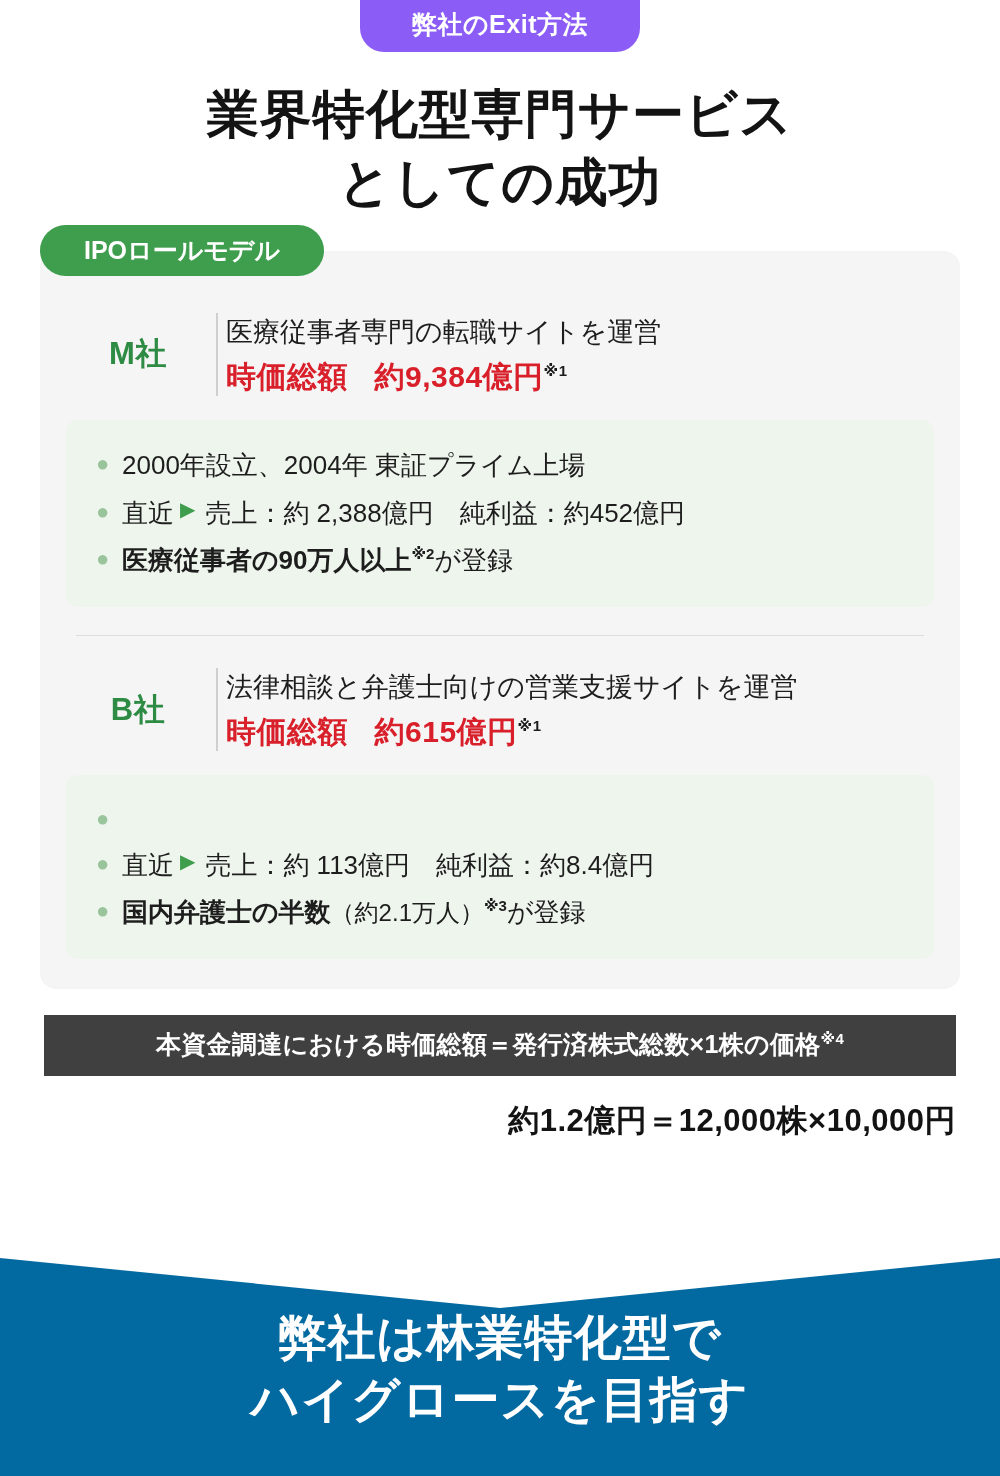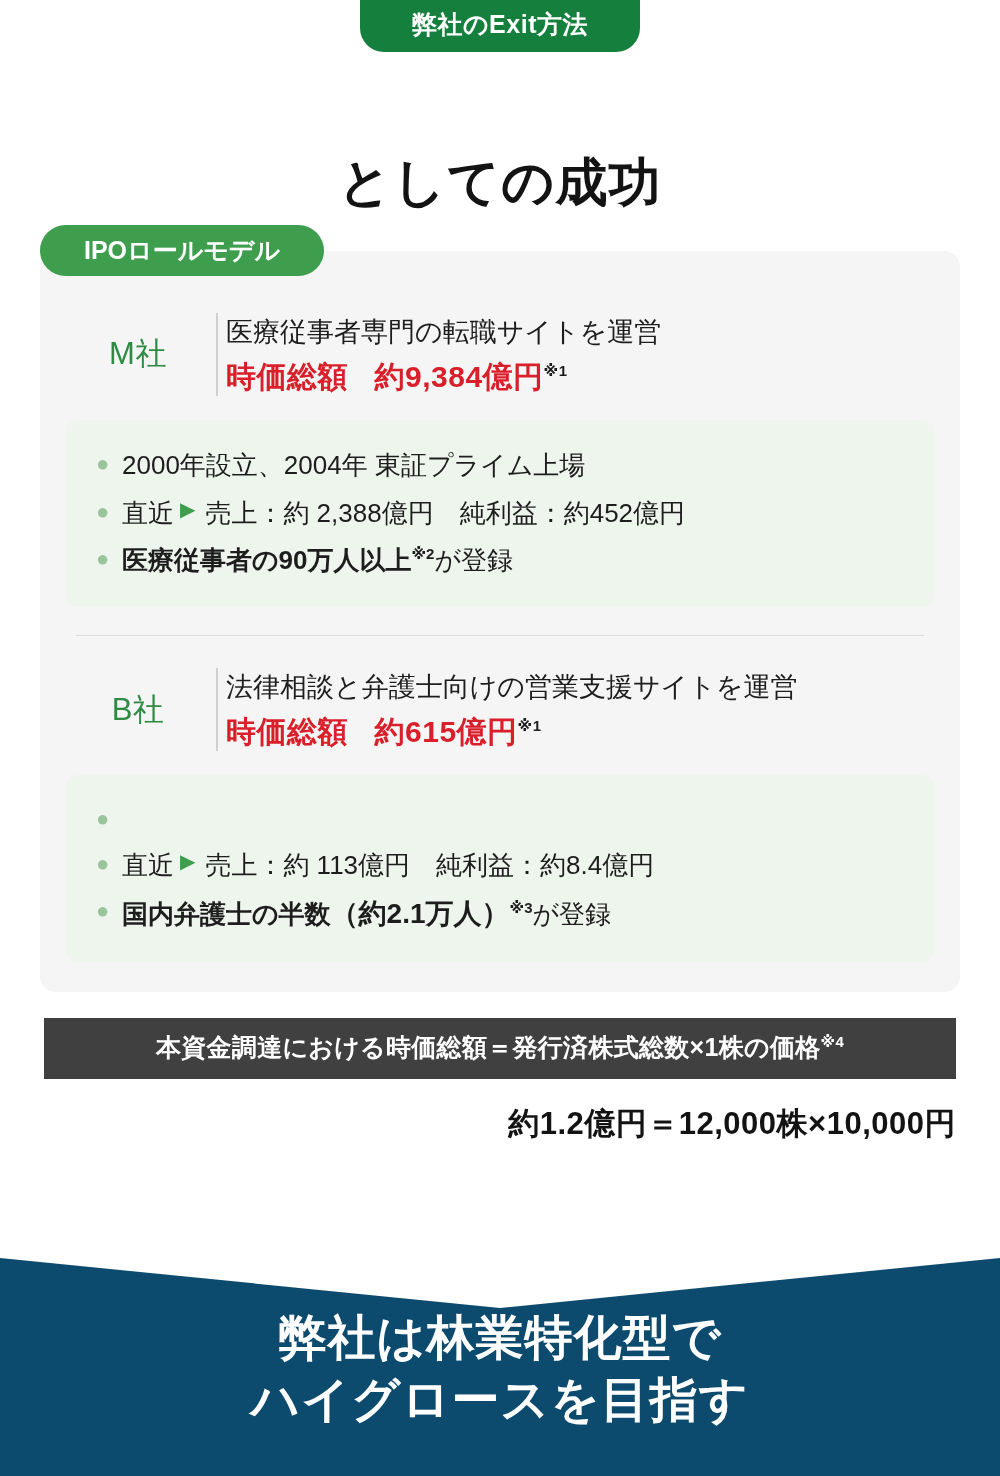--- a/index.html
+++ b/index.html
@@ -17,21 +17,21 @@
     height: 1476px;
     background: #ffffff;
   }
 
   
   .top-pill-wrap {
     display: flex;
     justify-content: center;
   }
   .top-pill {
-    background: #15803d;
+    background: #8b5cf6;
     color: #ffffff;
     font-size: 25px;
     font-weight: 700;
     letter-spacing: 0.5px;
     padding: 11px 52px 13px;
     border-radius: 0 0 24px 24px;
     line-height: 1.1;
   }
 
   
@@ -76,21 +76,21 @@
     align-items: stretch;
     padding: 6px 0 4px 18px;
   }
   .company-name {
     width: 108px;
     flex: 0 0 108px;
     display: flex;
     align-items: center;
     justify-content: center;
     font-size: 31px;
-    font-weight: 400;
+    font-weight: 700;
     color: #2e8b44;
     letter-spacing: 0.5px;
   }
   .company-body {
     border-left: 2px solid #cfcfcf;
     padding-left: 8px;
     flex: 1;
     margin-left: 24px;
   }
   .company-desc {
@@ -134,21 +134,21 @@
     color: #9ac49c;
     font-size: 22px;
     line-height: 1.55;
   }
   .fact-bold { font-weight: 800; }
   .tri {
     color: #3f9e4d;
     font-size: 20px;
     padding: 0 10px 0 6px;
   }
-  .small-paren { font-size: 28px; font-weight: 700; text-align: right; }
+  .small-paren { font-size: 24px; font-weight: 400; text-align: right; }
 
   .divider {
     height: 1px;
     background: #dddddd;
     margin: 28px 10px 26px;
   }
 
   
   .blackbar-wrap { margin: 26px 44px 0; }
   .blackbar {
@@ -169,21 +169,21 @@
     letter-spacing: 0.5px;
   }
 
   
   .footer {
     position: absolute;
     left: 0;
     bottom: 0;
     width: 1000px;
     height: 240px;
-    background: #0c4a6e;
+    background: #0369a1;
     clip-path: polygon(0 22px, 50% 72px, 100% 22px, 100% 100%, 0 100%);
     display: flex;
     align-items: center;
     justify-content: center;
   }
   .footer-text {
     text-align: center;
     color: #ffffff;
     font-size: 48px;
     font-weight: 800;
@@ -195,21 +195,21 @@
 </head>
 <body>
 
 <div class="page">
 
   <div class="top-pill-wrap">
     <div class="top-pill">弊社のExit方法</div>
   </div>
 
   <h1 class="main-heading">
-    <br>
+    <span>業界特化型専門サービス</span><br>
     <span>としての成功</span>
   </h1>
 
   <div class="card">
     <div class="card-pill-wrap">
       <div class="card-pill">IPOロールモデル</div>
     </div>
 
     <div class="company">
       <div class="company-name">M社</div>

